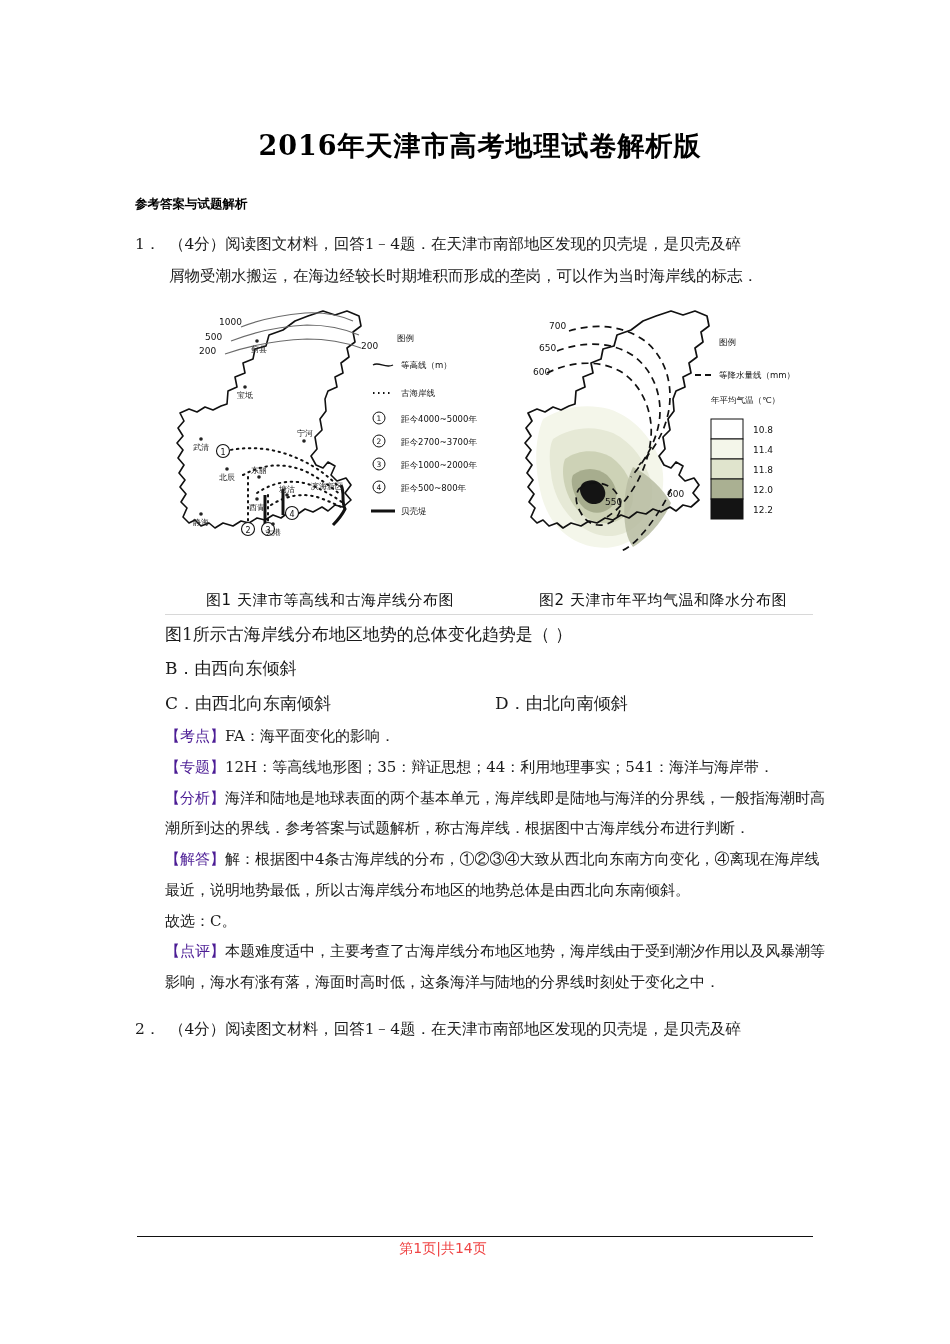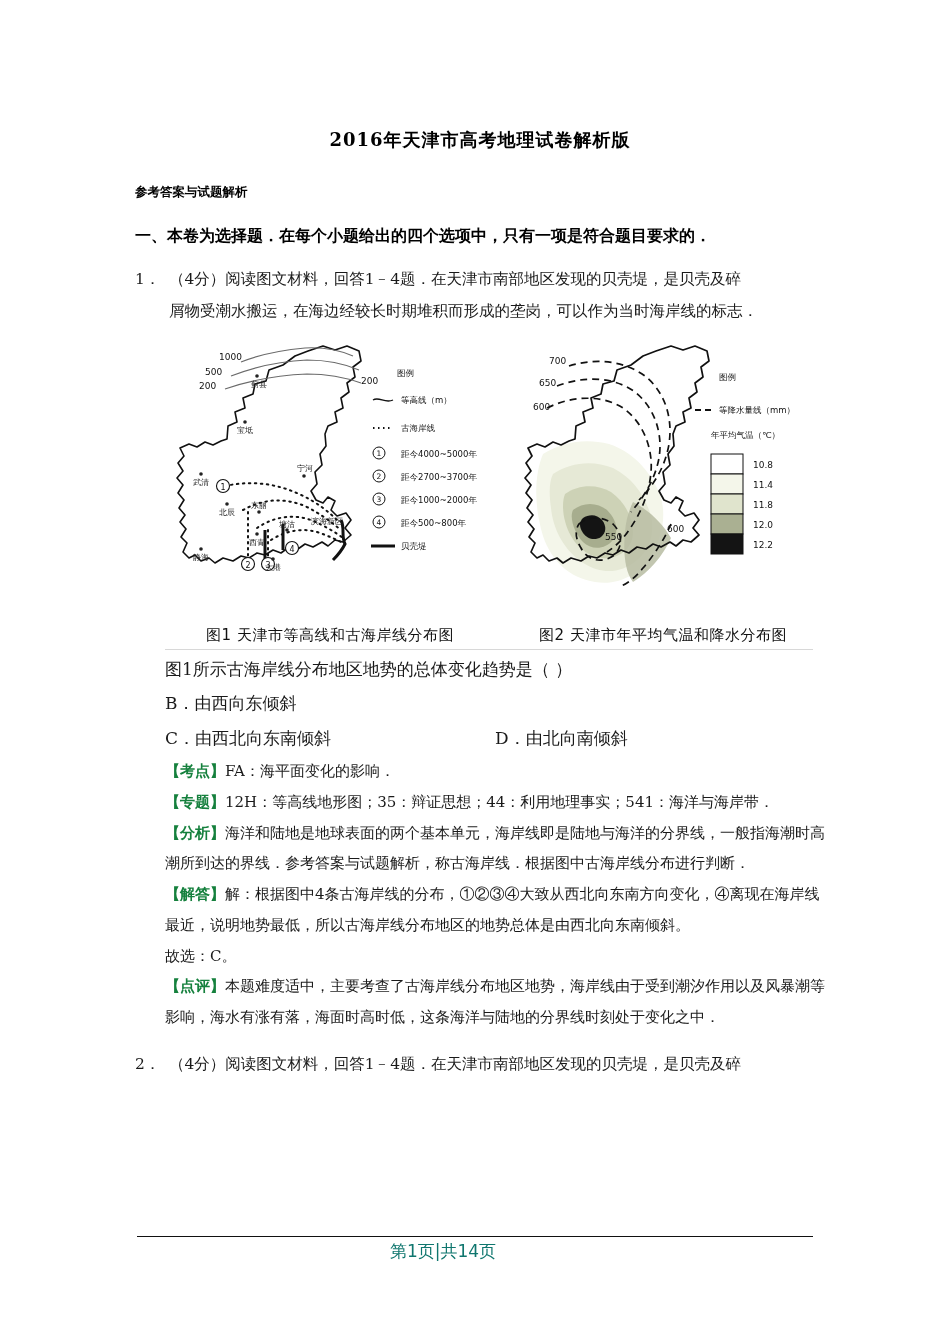--- a/index.html
+++ b/index.html
@@ -25,21 +25,21 @@
   .content {
     position: absolute;
     left: 135px;
     top: 0;
     width: 690px;
   }
 
   
   .doc-title {
     text-align: center;
-    font-size: 18px;
+    font-size: 27px;
     font-weight: bold;
     letter-spacing: 1px;
     margin-top: 128px;
     font-family: "DejaVu Serif", "Liberation Serif", serif;
     color: #000;
   }
   .sub-title {
     font-size: 12.5px;
     font-weight: bold;
     margin-top: 32px;
@@ -121,34 +121,34 @@
   
   .ana {
     font-size: 15px;
     line-height: 2.05;
     padding-left: 30px;
   }
   .ana p {
     margin: 0;
   }
   .tag {
-    color: #15803d;
-    font-weight: bold;
+    color: #4c1d95;
+    font-weight: normal;
   }
 
   
   .footer {
     position: absolute;
     left: 0;
     top: 1240px;
     width: 886px;
     text-align: center;
-    font-size: 17px;
+    font-size: 14px;
     font-family: "DejaVu Sans", "Liberation Sans", sans-serif;
-    color: #0f766e;
+    color: #ef4444;
   }
   .footer-rule {
     position: absolute;
     left: 137px;
     top: 1236px;
     width: 676px;
     height: 1px;
     background: #111;
   }
 
@@ -160,21 +160,20 @@
 </style>
 </head>
 <body>
 
 <div class="page">
 
   <div class="content">
 
     <div class="doc-title">2016年天津市高考地理试卷解析版</div>
     <div class="sub-title">参考答案与试题解析</div>
-    <div class="section-head">一、本卷为选择题．在每个小题给出的四个选项中，只有一项是符合题目要求的．</div>
 
     <div class="q-block">
       <div class="q-line">
         <span class="q-num">1．</span>
         <span>（4分）阅读图文材料，回答1﹣4题．在天津市南部地区发现的贝壳堤，是贝壳及碎</span>
       </div>
       <div class="q-cont">屑物受潮水搬运，在海边经较长时期堆积而形成的垄岗，可以作为当时海岸线的标志．</div>
     </div>
 
     <div class="figure-wrap">

